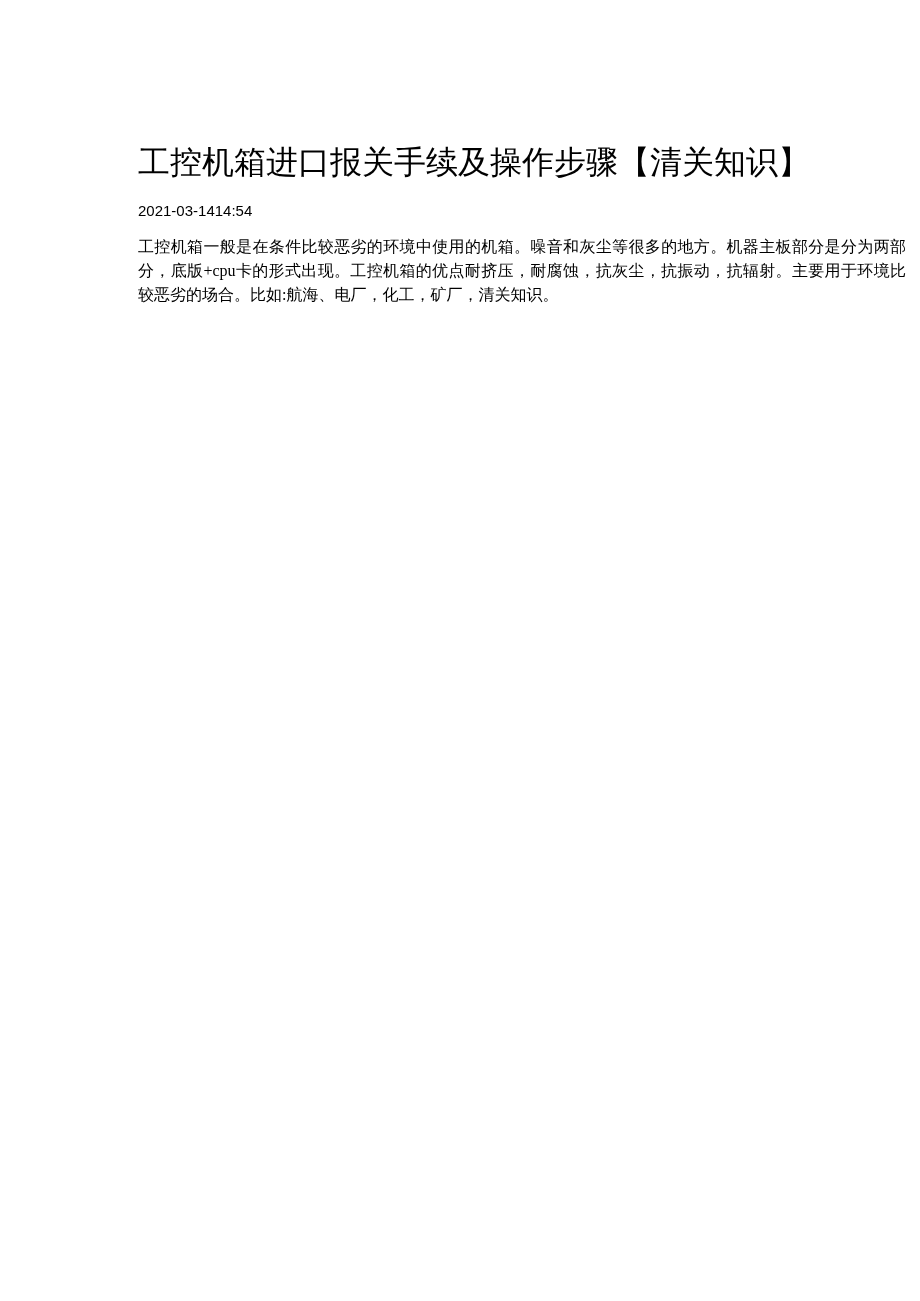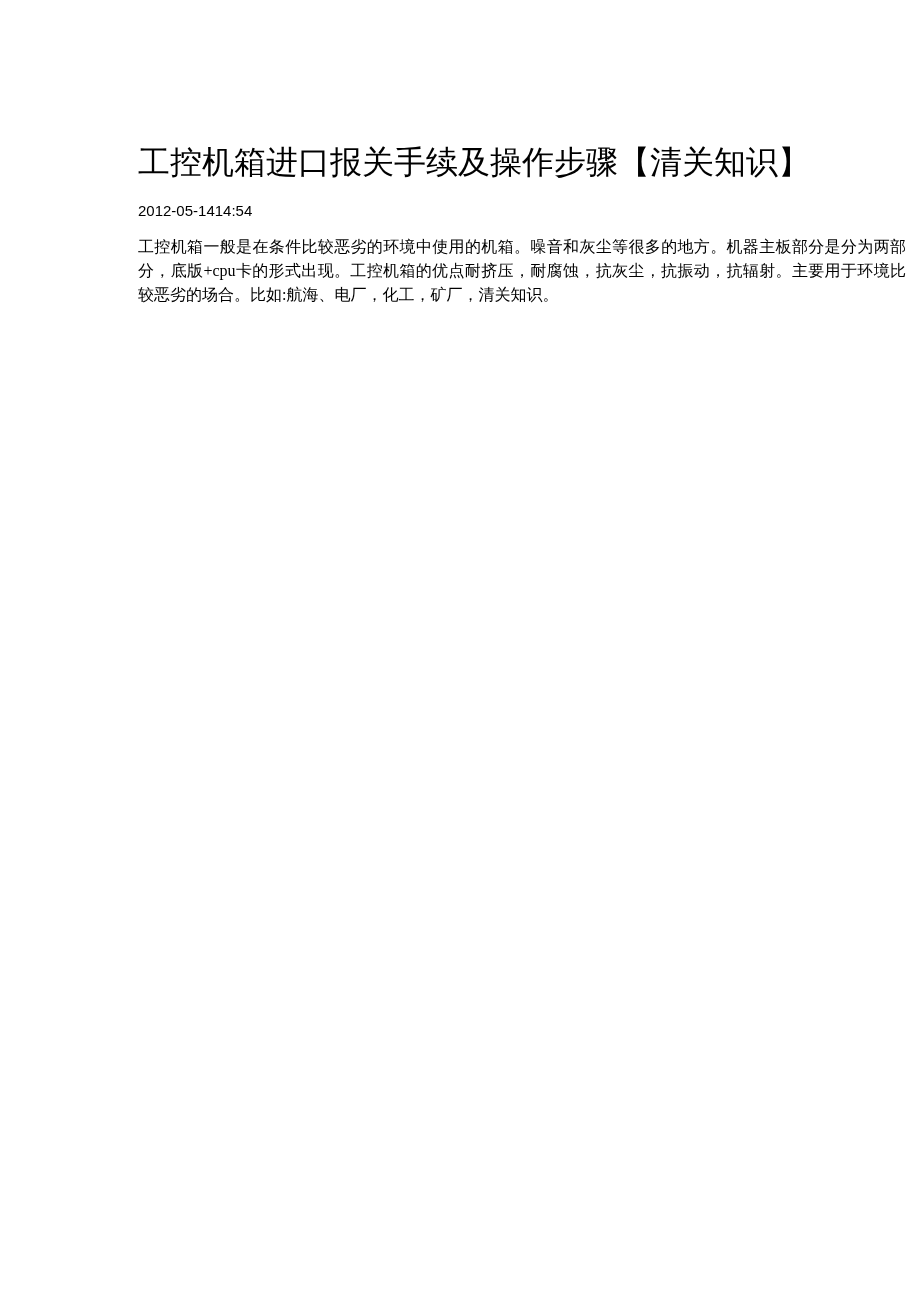--- a/index.html
+++ b/index.html
@@ -33,14 +33,14 @@
       color: #000000;
       line-height: 1.5;
       text-align: justify;
       font-family: "SimSun", "宋体", serif;
     }
   </style>
 </head>
 <body>
 
 <h1 class="title">工控机箱进口报关手续及操作步骤【清关知识】</h1>
-<div class="timestamp">2012-05-1414:54</div>
+<div class="timestamp">2021-03-1414:54</div>
 <p class="body-text">工控机箱一般是在条件比较恶劣的环境中使用的机箱。噪音和灰尘等很多的地方。机器主板部分是分为两部分，底版+cpu卡的形式出现。工控机箱的优点耐挤压，耐腐蚀，抗灰尘，抗振动，抗辐射。主要用于环境比较恶劣的场合。比如:航海、电厂，化工，矿厂，清关知识。</p>
 
 </body></html>

